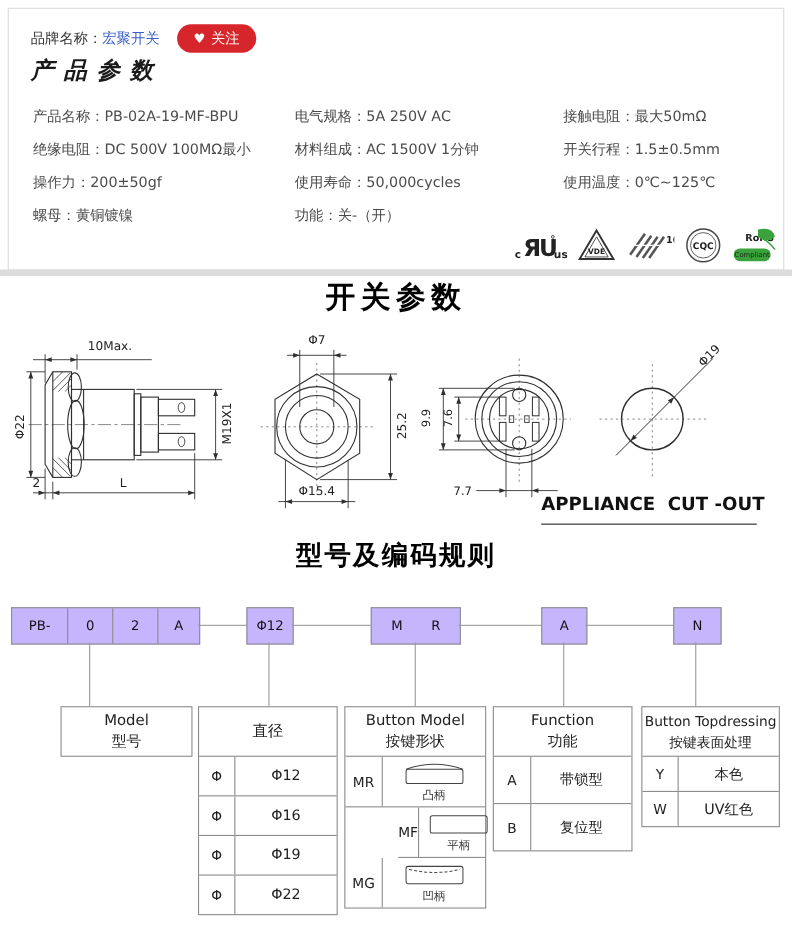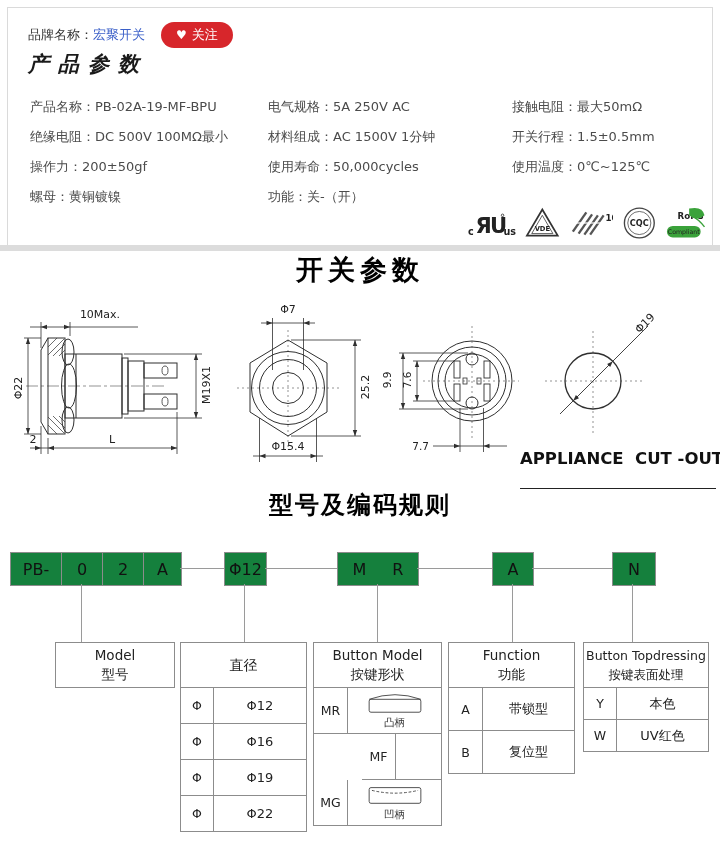--- a/index.html
+++ b/index.html
@@ -25,26 +25,26 @@
   .certs{left:458px;top:198px;width:240px;height:34px;display:flex;align-items:center;gap:9px;}
 
   
   .h-switch{left:0;top:252px;width:720px;text-align:center;font-size:27px;font-weight:700;
             letter-spacing:5px;color:#000;}
   .h-coding{left:0;top:489px;width:720px;text-align:center;font-size:24px;font-weight:700;
             letter-spacing:2px;color:#000;}
 
   svg{display:block;}
   svg text{font-family:"DejaVu Sans","Liberation Sans",sans-serif;fill:#222;}
-  .cutout-caption{left:520px;top:449px;width:196px;text-align:left;font-size:16.5px;font-weight:700;
-                  color:#111;border-bottom:1.5px solid #222;padding-bottom:20px;white-space:pre;}
+  .cutout-caption{left:492px;top:449px;width:196px;text-align:left;font-size:16.5px;font-weight:700;
+                  color:#111;border-bottom:1.5px solid #222;padding-bottom:8px;white-space:pre;}
 
   
-  .codebox{position:absolute;top:552px;height:32px;border:1px solid #8c8c8c;background:#15803d;
-           display:flex;align-items:center;justify-content:center;font-size:16px;color:#111;}
+  .codebox{position:absolute;top:552px;height:32px;border:1px solid #8c8c8c;background:#c4b5fd;
+           display:flex;align-items:center;justify-content:center;font-size:12px;color:#111;}
   .codegroup{left:10px;width:170px;display:flex;padding:0;}
   .codegroup .cell{height:100%;display:flex;align-items:center;justify-content:center;}
   .codegroup .cell + .cell{border-left:1px solid #8c8c8c;}
   .hline{position:absolute;height:1px;background:#9a9a9a;top:568px;}
   .vline{position:absolute;width:1px;background:#9a9a9a;top:584px;height:58px;}
 
   .tbl{position:absolute;top:642px;border:1px solid #8c8c8c;background:#fff;font-size:13px;color:#222;}
   .tbl-header{border-bottom:1px solid #8c8c8c;display:flex;flex-direction:column;align-items:center;
               justify-content:center;text-align:center;line-height:19px;font-size:13.5px;white-space:nowrap;}
   .trow{display:flex;border-bottom:1px solid #8c8c8c;}
@@ -331,20 +331,26 @@
       <div class="tc-shape">
         <svg width="72" height="24" viewBox="0 0 76 26" fill="none" stroke="#444" stroke-width="1">
           <path d="M10,9 Q38,-1 66,9"></path>
           <rect x="10" y="9" width="56" height="14" rx="2"></rect>
         </svg>
         <span class="shape-label">凸柄</span>
       </div>
     </div>
     <div class="trow" style="height:45px;margin-left:48px;">
       <div class="tc-code" style="width:33px;">MF</div>
+      <div class="tc-shape">
+        <svg width="72" height="24" viewBox="0 0 76 26" fill="none" stroke="#444" stroke-width="1">
+          <rect x="10" y="5" width="56" height="17" rx="2"></rect>
+        </svg>
+        <span class="shape-label">平柄</span>
+      </div>
     </div>
     <div class="trow" style="height:45px;">
       <div class="tc-code" style="width:33px;">MG</div>
       <div class="tc-shape">
         <svg width="72" height="24" viewBox="0 0 76 26" fill="none" stroke="#444" stroke-width="1">
           <rect x="10" y="5" width="56" height="17" rx="2"></rect>
           <path d="M13,8 Q38,14 63,8" stroke-dasharray="3 2"></path>
         </svg>
         <span class="shape-label">凹柄</span>
       </div>

